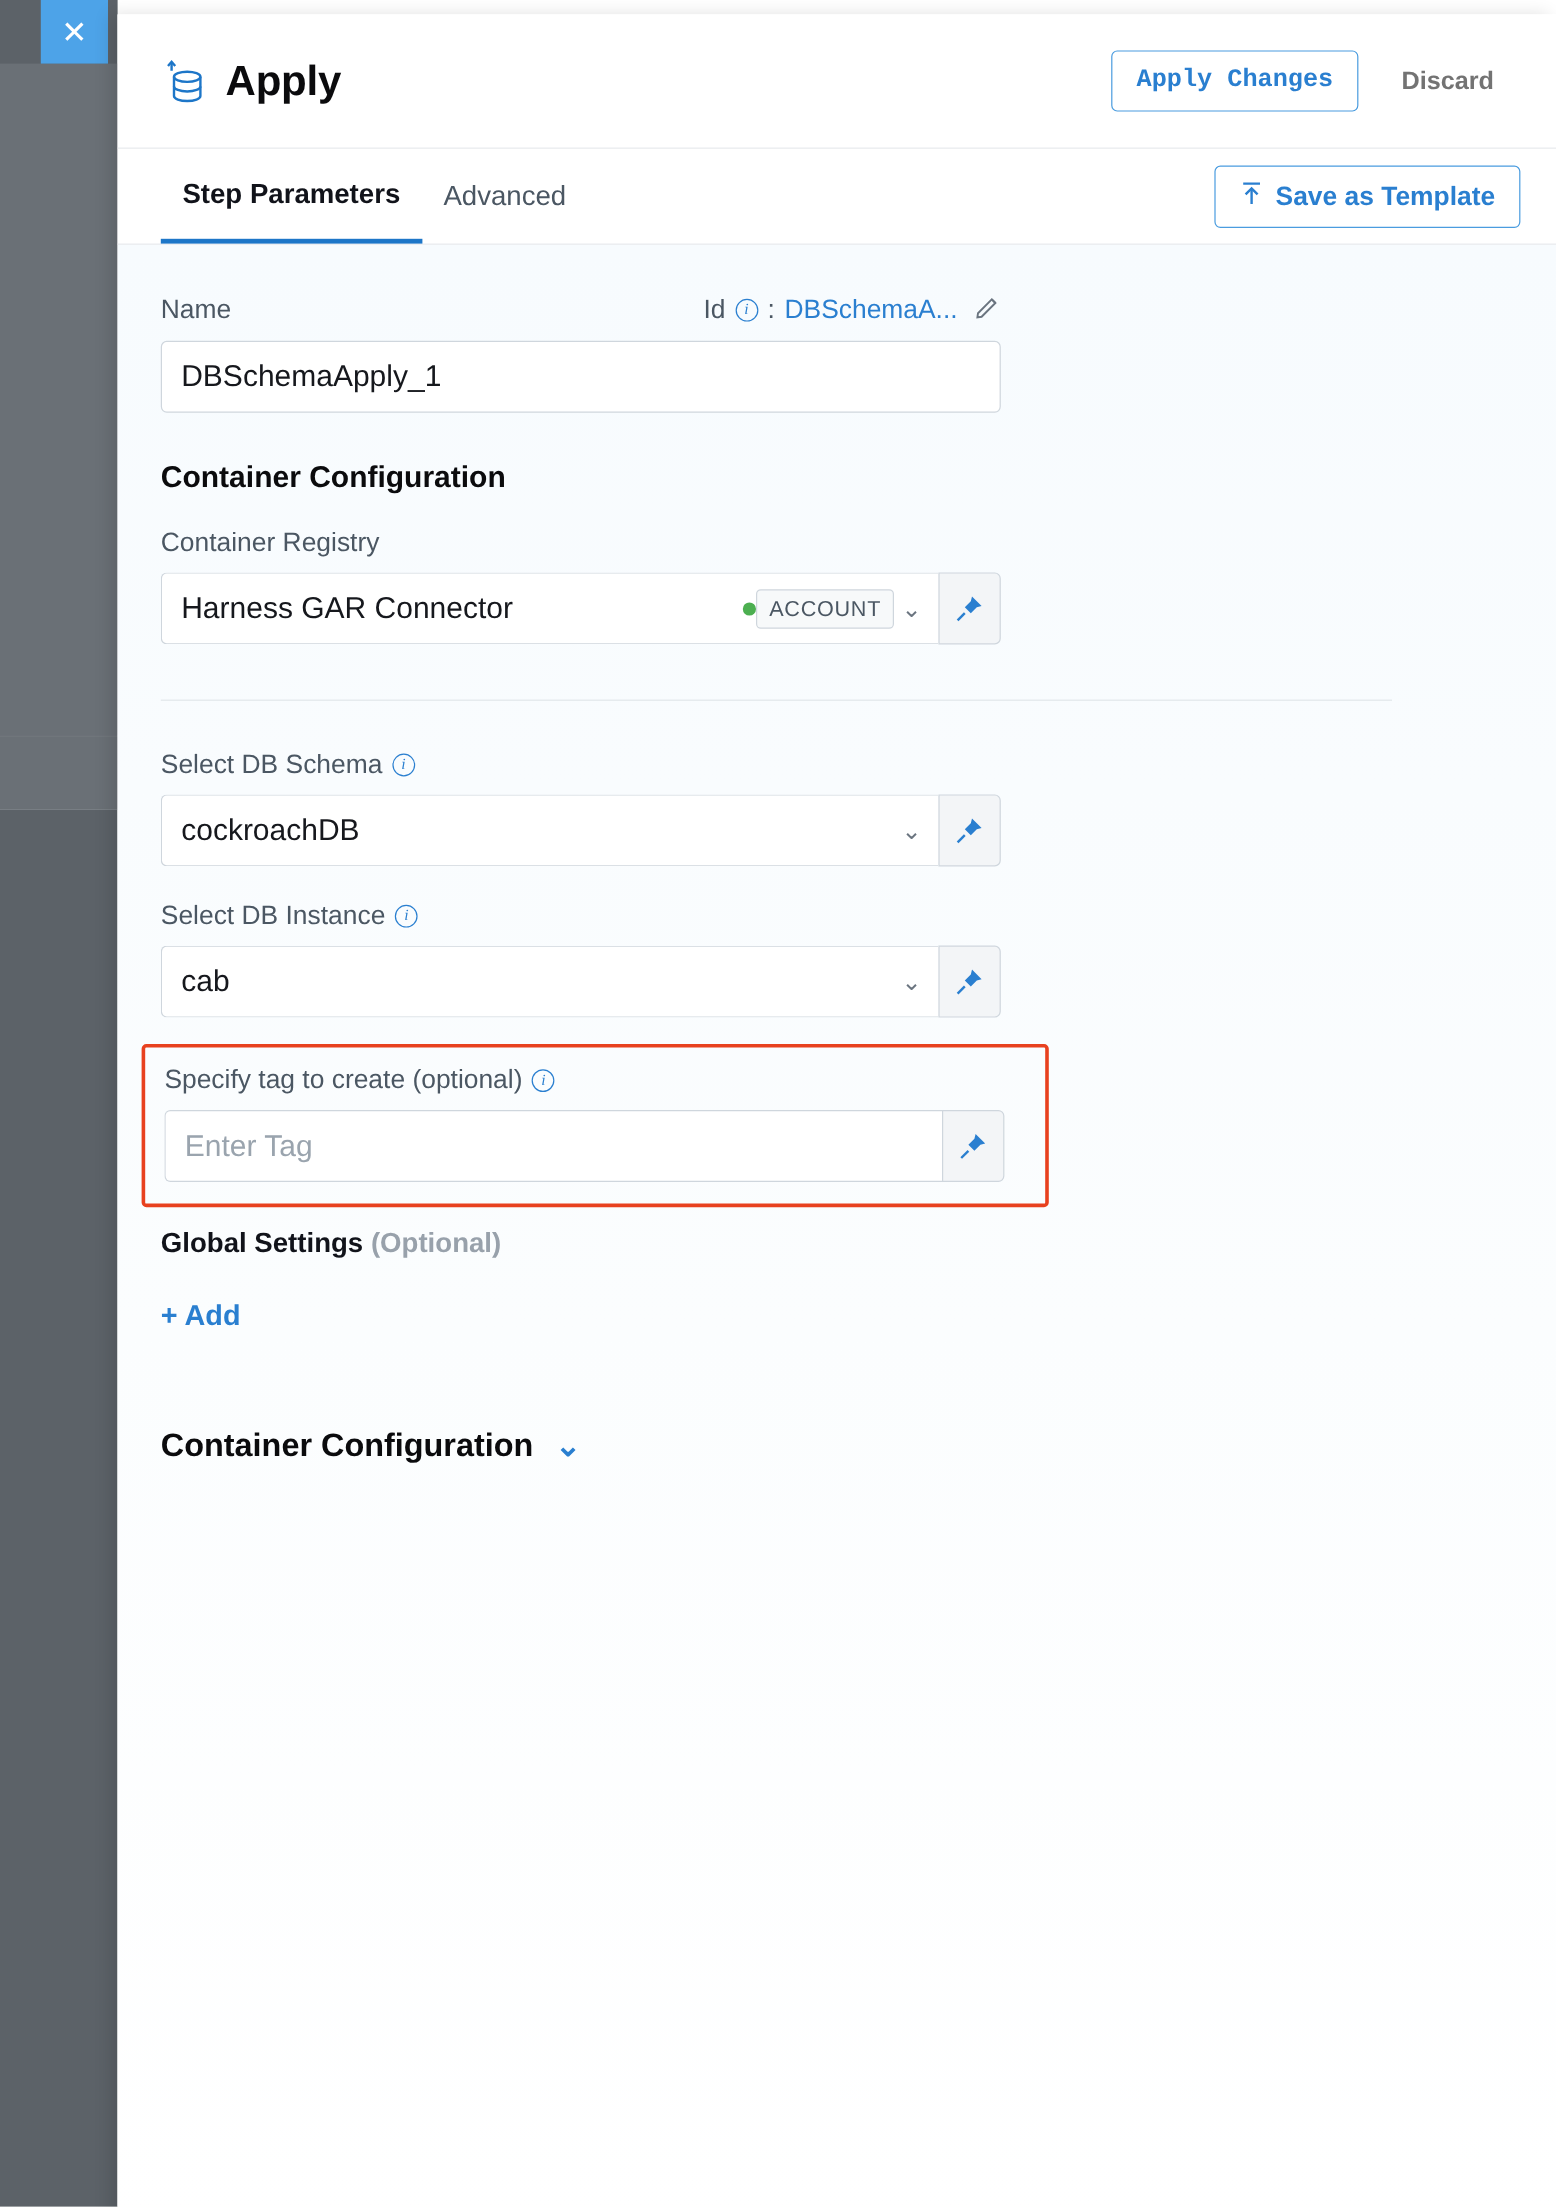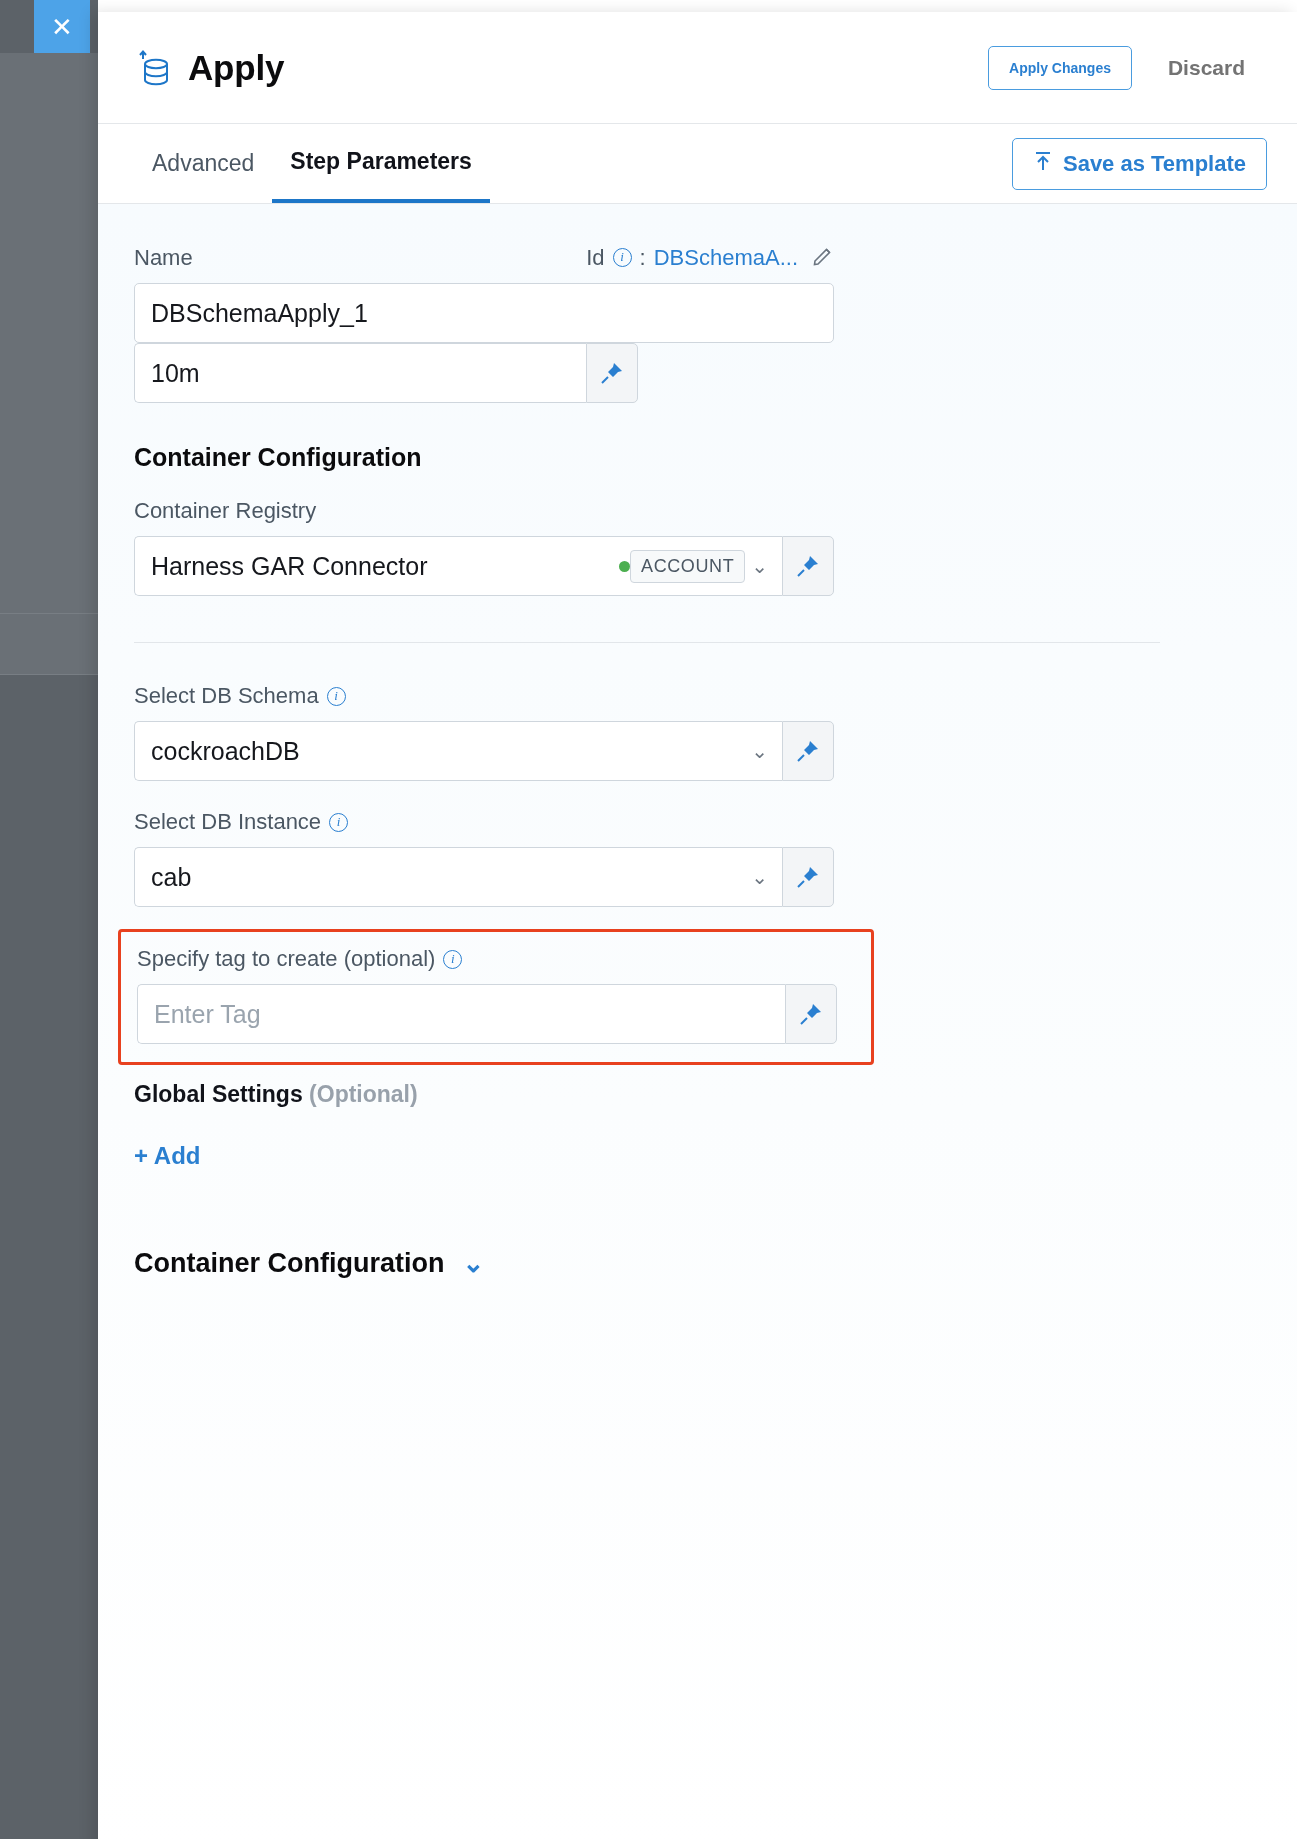--- a/index.html
+++ b/index.html
@@ -78,25 +78,26 @@
     font-weight: bold;
     color: #0b0b0d;
     letter-spacing: -0.2px;
   }
   .header-spacer { flex: 1 1 auto; }
   .btn-outline {
     border: 1px solid #4a9cdf;
     border-radius: 5px;
     color: #2a7fd0;
     background: #ffffff;
-    font-size: 14px;
+    font-size: 21px;
     font-weight: bold;
     padding: 13px 20px;
     cursor: pointer;
     white-space: nowrap;
+    font-family: Liberation Mono, monospace;
   }
   .btn-text {
     color: #737373;
     background: transparent;
     border: none;
     font-size: 21px;
     font-weight: bold;
     margin-left: 30px;
     cursor: pointer;
     white-space: nowrap;
@@ -353,22 +354,22 @@
           <path d="M3 7 L6 3.5 L9 7" fill="none" stroke="#1d76c8" stroke-width="2"></path>
         </svg>
       </div>
       <div class="header-title">Apply</div>
       <div class="header-spacer"></div>
       <button class="btn-outline">Apply Changes</button>
       <button class="btn-text">Discard</button>
     </div>
 
     <div class="tabs-bar">
+      <div class="tab active">Step Parameters</div>
       <div class="tab">Advanced</div>
-      <div class="tab active">Step Parameters</div>
       <div class="tabs-spacer"></div>
       <button class="save-template">
         <span>
           <svg width="20" height="22" viewBox="0 0 20 22" aria-hidden="true">
             <path d="M3 3 H17" stroke="#2a7fd0" stroke-width="2" fill="none"></path>
             <path d="M10 20 V7" stroke="#2a7fd0" stroke-width="2" fill="none"></path>
             <path d="M5 12 L10 7 L15 12" stroke="#2a7fd0" stroke-width="2" fill="none"></path>
           </svg>
         </span>
         <span>Save as Template</span>
@@ -389,29 +390,20 @@
             <svg width="22" height="22" viewBox="0 0 22 22" aria-hidden="true">
               <path d="M3 17 L14.5 5.5 L17.5 8.5 L6 20 L2.5 20.5 Z" fill="none" stroke="#6b7580" stroke-width="1.6"></path>
               <path d="M14.5 5.5 L17.5 8.5" stroke="#6b7580" stroke-width="1.6"></path>
             </svg>
           </span>
         </div>
       </div>
       <div class="input" placeholder="Name">DBSchemaApply_1</div>
 
       
-      <div class="input-group">
-        <div class="input" style="width:452px;" placeholder="Enter w/d/h/m/s/ms">10m</div>
-        <div class="pin-btn">
-          <svg width="24" height="24" viewBox="0 0 24 24" aria-hidden="true">
-            <path d="M14 2 L22 10 L18 11 L13 16 L8 11 L13 6 Z" fill="#2a7fd0"></path>
-            <path d="M8 16 L2 22" stroke="#2a7fd0" stroke-width="2"></path>
-          </svg>
-        </div>
-      </div>
 
       
       <div class="section-title">Container Configuration</div>
       <div class="field-label">Container Registry</div>
       <div class="input-group">
         <div class="select">
           <span class="value">Harness GAR Connector</span>
           <span class="dot-green"></span>
           <span class="scope-badge">ACCOUNT</span>
           <span class="caret">⌄</span>

